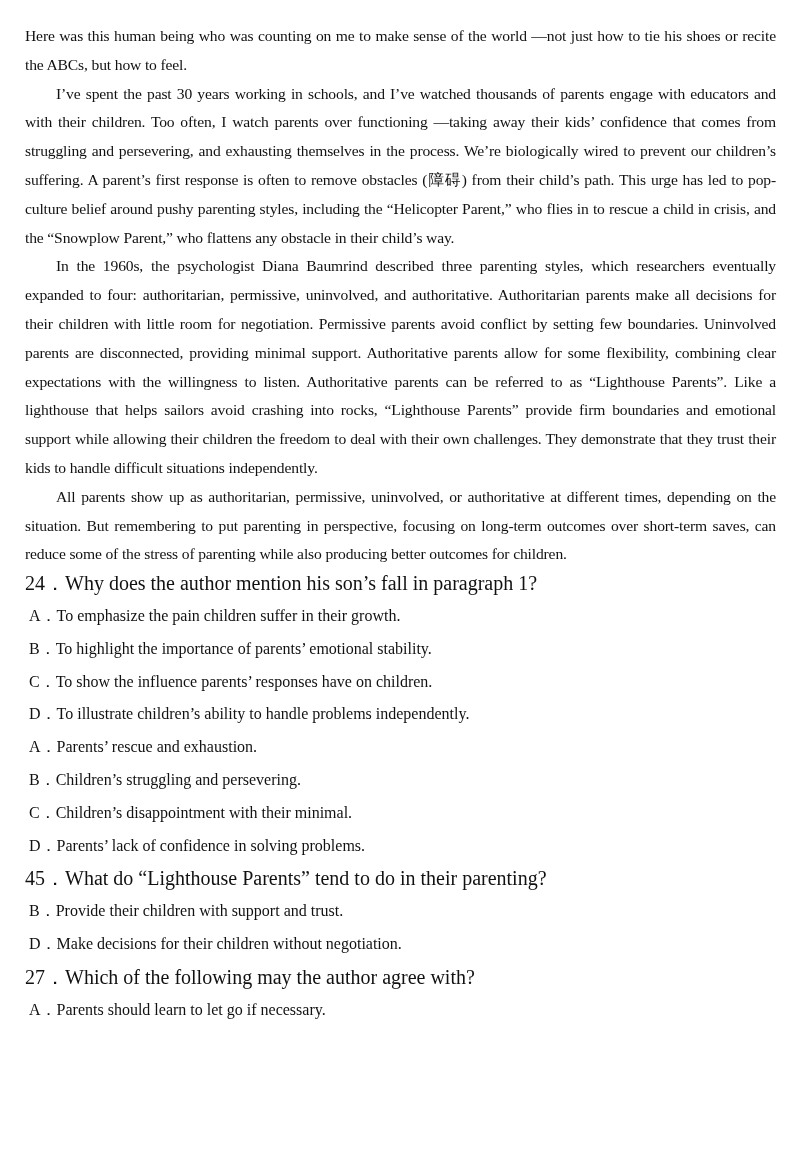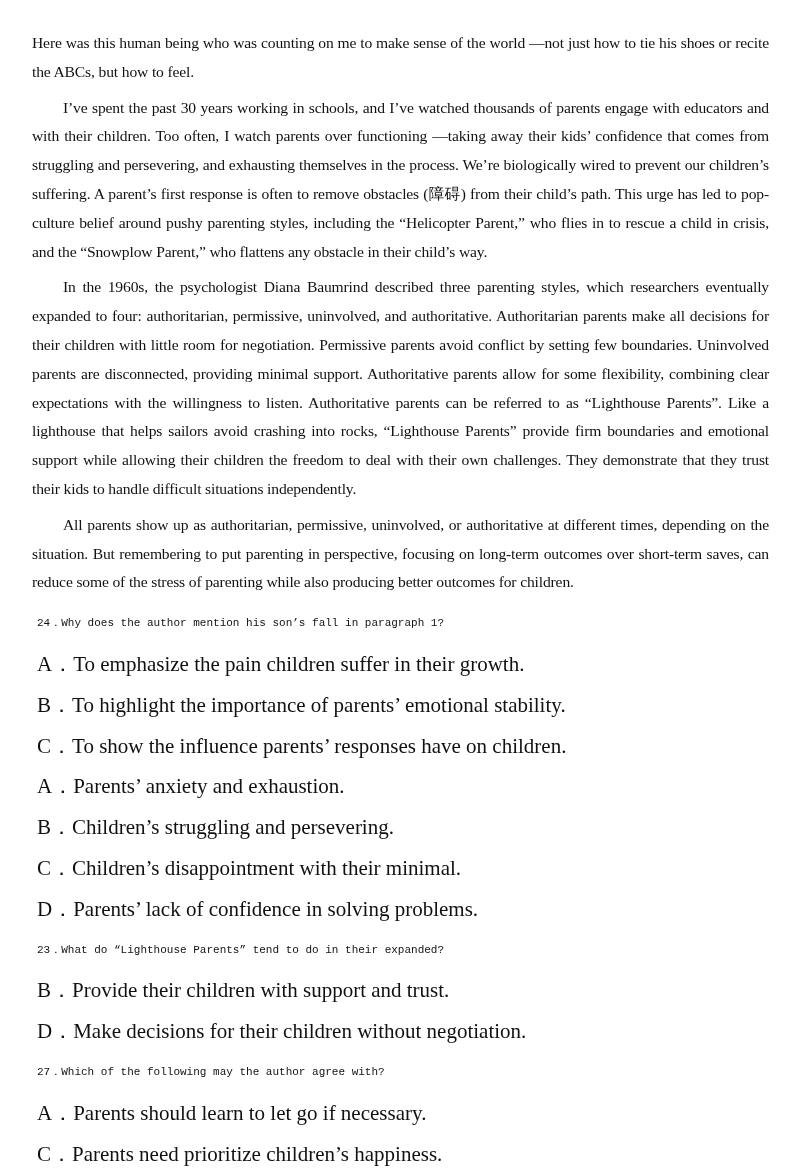--- a/index.html
+++ b/index.html
@@ -15,43 +15,42 @@
       font-family: "Liberation Serif", "DejaVu Serif", serif;
       color: #111111;
     }
     .page {
       position: absolute;
       left: 25px;
       top: 22px;
       width: 751px;
     }
     .para {
-      margin: 7px;
+      margin: 0;
       font-size: 15.6px;
       line-height: 28.8px;
       text-align: justify;
       text-indent: 0;
       letter-spacing: -0.15px;
     }
     .para.indent {
       text-indent: 31px;
     }
     .question {
-      margin: 12px;
-      font-size: 11px;
+      margin: 0;
+      font-size: 20px;
       line-height: 28.8px;
       white-space: nowrap;
-      font-family: Liberation Mono, monospace;
     }
     .q-num {
       display: inline-block;
     }
     .opt {
-      margin: 12px;
-      font-size: 21px;
+      margin: 4px;
+      font-size: 16px;
       line-height: 28.8px;
       white-space: nowrap;
     }
     .opt-letter {
       display: inline-block;
     }
     .q-block { margin: 0; }
   </style>
 </head>
 <body>
@@ -64,34 +63,34 @@
     <p class="para indent">All parents show up as authoritarian, permissive, uninvolved, or authoritative at different times, depending on the situation. But remembering to put parenting in perspective, focusing on long-term outcomes over short-term saves, can reduce some of the stress of parenting while also producing better outcomes for children.</p>
   </div>
 
   <div>
 
     <div class="q-block">
       <p class="question"><span class="q-num">24．</span><span>Why does the author mention his son’s fall in paragraph 1?</span></p>
       <p class="opt"><span class="opt-letter">A．</span><span>To emphasize the pain children suffer in their growth.</span></p>
       <p class="opt"><span class="opt-letter">B．</span><span>To highlight the importance of parents’ emotional stability.</span></p>
       <p class="opt"><span class="opt-letter">C．</span><span>To show the influence parents’ responses have on children.</span></p>
+      <p class="opt"><span class="opt-letter">D．</span><span>To illustrate children’s ability to handle problems independently.</span></p>
     </div>
 
     <div class="q-block">
-      <p class="opt"><span class="opt-letter">A．</span><span>Parents’ anxiety and exhaustion.</span></p>
+      <p class="opt"><span class="opt-letter">A．</span><span>Parents’ rescue and exhaustion.</span></p>
       <p class="opt"><span class="opt-letter">B．</span><span>Children’s struggling and persevering.</span></p>
       <p class="opt"><span class="opt-letter">C．</span><span>Children’s disappointment with their minimal.</span></p>
       <p class="opt"><span class="opt-letter">D．</span><span>Parents’ lack of confidence in solving problems.</span></p>
     </div>
 
     <div class="q-block">
-      <p class="question"><span class="q-num">23．</span><span>What do “Lighthouse Parents” tend to do in their expanded?</span></p>
+      <p class="question"><span class="q-num">45．</span><span>What do “Lighthouse Parents” tend to do in their parenting?</span></p>
       <p class="opt"><span class="opt-letter">B．</span><span>Provide their children with support and trust.</span></p>
       <p class="opt"><span class="opt-letter">D．</span><span>Make decisions for their children without negotiation.</span></p>
     </div>
 
     <div class="q-block">
       <p class="question"><span class="q-num">27．</span><span>Which of the following may the author agree with?</span></p>
       <p class="opt"><span class="opt-letter">A．</span><span>Parents should learn to let go if necessary.</span></p>
-      <p class="opt"><span class="opt-letter">C．</span><span>Parents need prioritize children’s happiness.</span></p>
     </div>
   </div>
 </div>
 
 </body></html>

